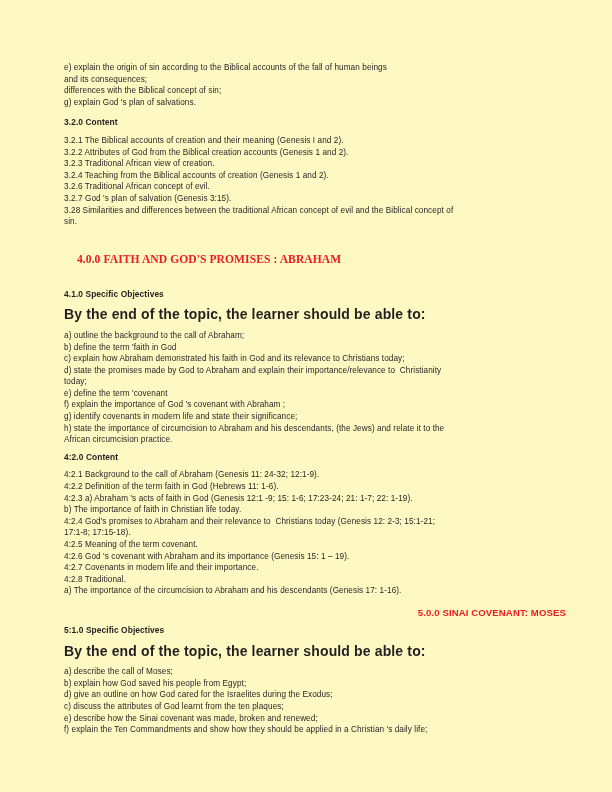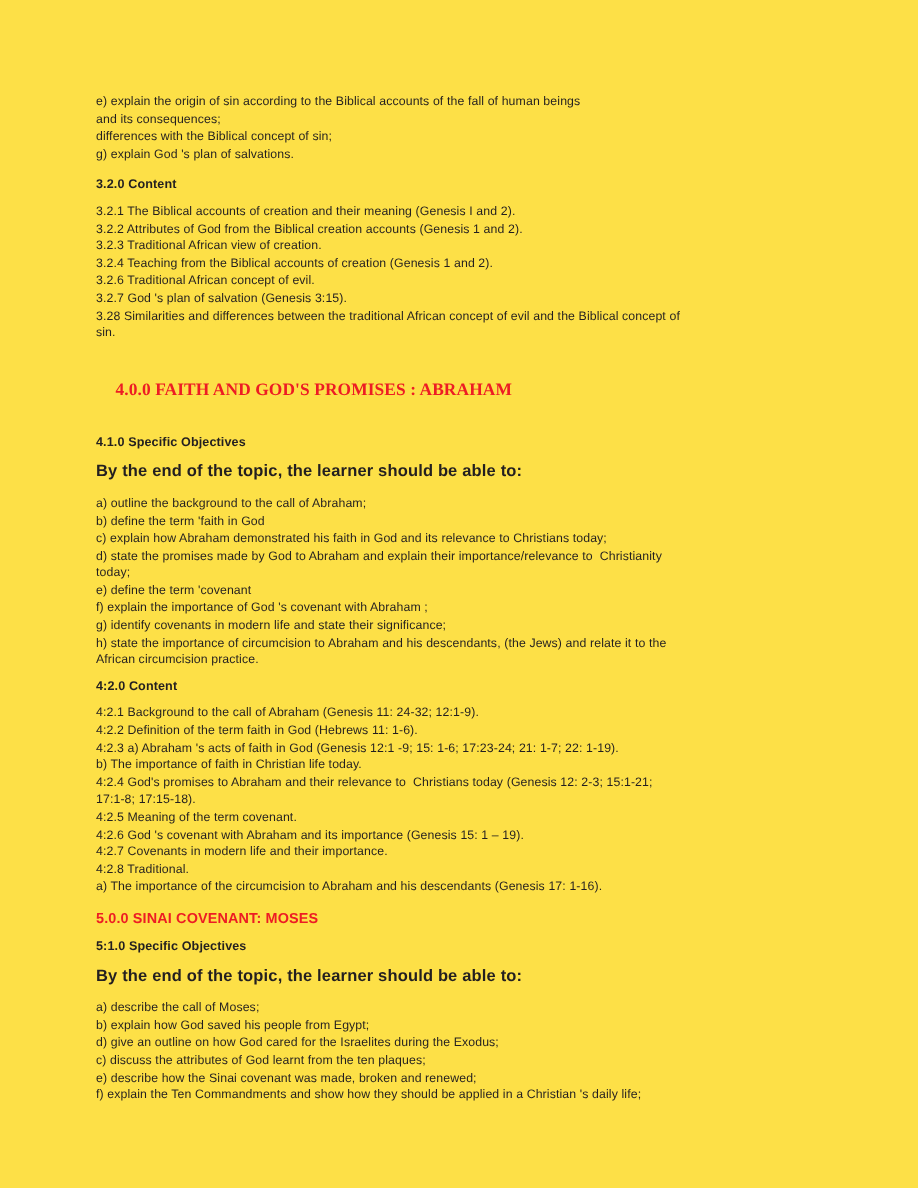--- a/index.html
+++ b/index.html
@@ -12,21 +12,21 @@
     height: 792px;
     overflow: hidden;
     font-family: "Liberation Sans", sans-serif;
     color: #231f20;
     -webkit-font-smoothing: antialiased;
   }
   .page {
     position: relative;
     width: 612px;
     height: 792px;
-    background: #fde047;
+    background: #fef9c3;
     box-sizing: border-box;
   }
   .content {
     position: absolute;
     left: 64px;
     top: 62px;
     width: 502px;
   }
   
   .para {
@@ -46,21 +46,21 @@
     font-family: "Liberation Sans", sans-serif;
     font-size: 8.4px;
     line-height: 11.6px;
     font-weight: bold;
     color: #231f20;
     margin: 0;
     letter-spacing: 0.01em;
   }
   .lead {
     font-family: "Liberation Sans", sans-serif;
-    font-size: 11px;
+    font-size: 14px;
     line-height: 11.6px;
     font-weight: bold;
     color: #231f20;
     margin: 0;
     letter-spacing: 0.01em;
   }
   .head-serif {
     font-family: "Liberation Serif", serif;
     font-size: 11.6px;
     line-height: 14px;
@@ -70,20 +70,21 @@
     letter-spacing: 0.005em;
   }
   .head-sans {
     font-family: "Liberation Sans", sans-serif;
     font-size: 9.6px;
     line-height: 13px;
     font-weight: bold;
     color: #ed1c24;
     margin: 0;
     letter-spacing: 0.01em;
+    text-align: right;
   }
   
   .gap-sm { height: 6px; }
   .gap-md { height: 9px; }
   .gap-lg { height: 12px; }
 </style>
 </head>
 <body>
 
 <div class="page">

